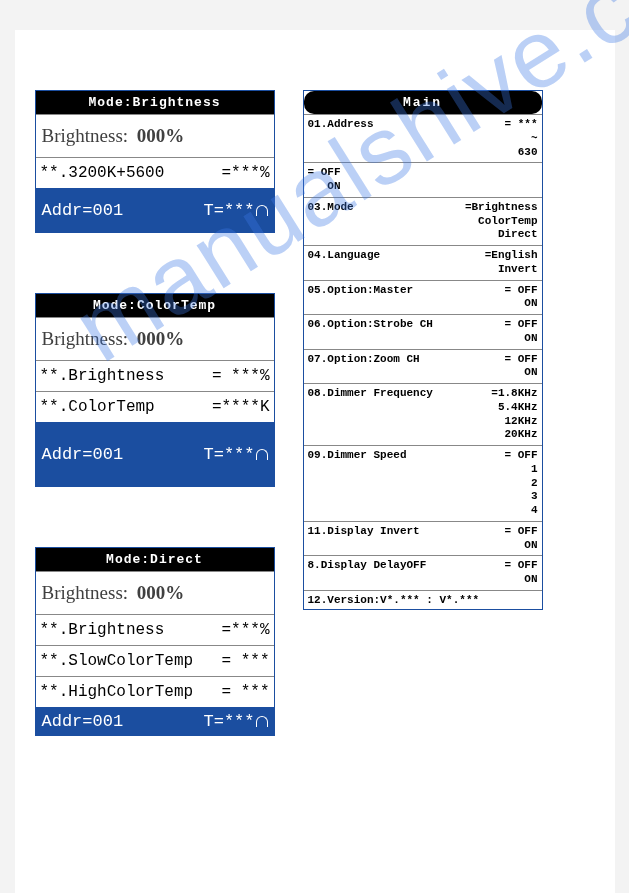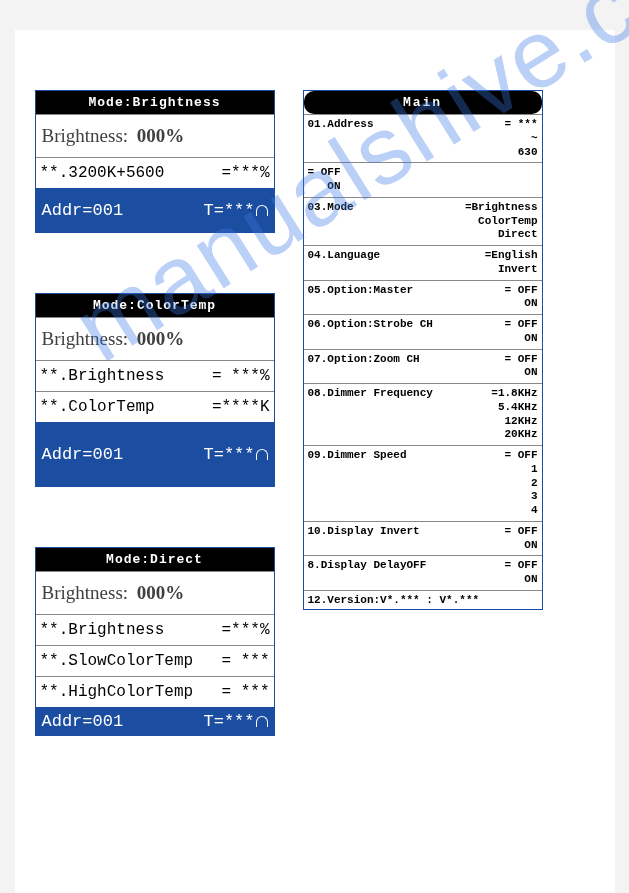--- a/index.html
+++ b/index.html
@@ -246,21 +246,21 @@
             </div>
             <div class="menu-row">
               <div class="menu-label">08.Dimmer Frequency</div>
               <div class="menu-vals"><span class="line">=1.8KHz</span><span class="line">5.4KHz</span><span class="line">12KHz</span><span class="line">20KHz</span></div>
             </div>
             <div class="menu-row">
               <div class="menu-label">09.Dimmer Speed</div>
               <div class="menu-vals"><span class="line">= OFF</span><span class="line">1</span><span class="line">2</span><span class="line">3</span><span class="line">4</span></div>
             </div>
             <div class="menu-row">
-              <div class="menu-label">10.Display Invert</div>
+              <div class="menu-label">11.Display Invert</div>
               <div class="menu-vals"><span class="line">= OFF</span><span class="line">ON</span></div>
             </div>
             <div class="menu-row">
               <div class="menu-label">8.Display DelayOFF</div>
               <div class="menu-vals"><span class="line">= OFF</span><span class="line">ON</span></div>
             </div>
             <div class="menu-row">
               <div class="menu-label">12.Version:V*.*** : V*.***</div>
               <div class="menu-vals"><span class="line"></span></div>
             </div>

